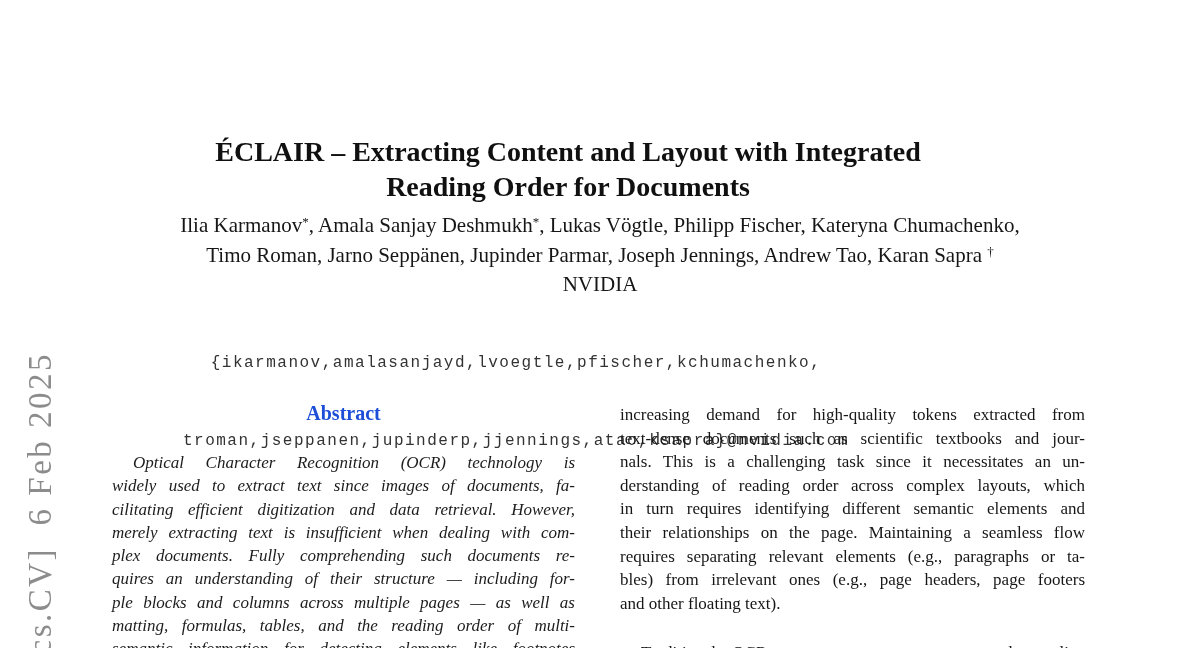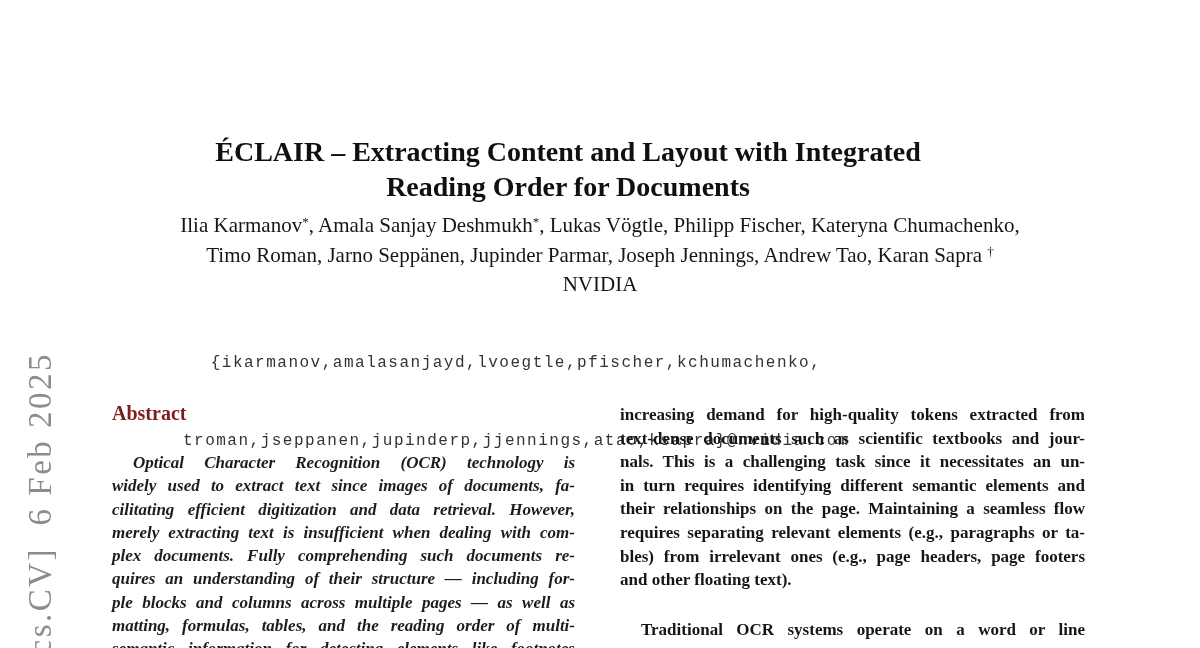--- a/index.html
+++ b/index.html
@@ -46,37 +46,37 @@
     position: absolute; left: 0; top: 298px; width: 1032px;
     text-align: center;
     font-family: "Liberation Mono", "DejaVu Sans Mono", monospace;
     font-size: 16px; letter-spacing: 1.5px; line-height: 26px;
     color: #333333; white-space: pre;
   }
 
   
   .abstract-heading {
     position: absolute; left: 112px; top: 402px; width: 463px;
-    text-align: left;
+    text-align: center;
     font-weight: bold; font-size: 20px;
-    color: #7f1d1d;
+    color: #1d4ed8;
   }
 
   
   .left-col {
     position: absolute; left: 112px; top: 451px; width: 463px;
     font-style: italic; font-size: 17px; line-height: 23.3px;
     color: #1c1c1c;
   }
   .right-col {
     position: absolute; left: 620px; top: 403px; width: 465px;
     font-size: 17px; line-height: 23.6px;
     color: #161616;
   }
-  .jline { text-align: justify; text-align-last: justify; font-weight: bold; }
+  .jline { text-align: justify; text-align-last: justify; }
   .jline.last-left { text-align-last: left; }
   .jline.indent { padding-left: 21px; }
   .para2 { margin-top: 26px; }
 </style>
 </head>
 <body>
 
 <div class="watermark">[cs.CV]  6 Feb 2025</div>
 
 <div class="title-block">
@@ -107,20 +107,21 @@
   <div class="jline">ple blocks and columns across multiple pages — as well as</div>
   <div class="jline">matting, formulas, tables, and the reading order of multi-</div>
   <div class="jline">semantic information for detecting elements like footnotes</div>
 </div>
 
 <div class="right-col">
   <div>
     <div class="jline">increasing demand for high-quality tokens extracted from</div>
     <div class="jline">text-dense documents such as scientific textbooks and jour-</div>
     <div class="jline">nals. This is a challenging task since it necessitates an un-</div>
+    <div class="jline">derstanding of reading order across complex layouts, which</div>
     <div class="jline">in turn requires identifying different semantic elements and</div>
     <div class="jline">their relationships on the page. Maintaining a seamless flow</div>
     <div class="jline">requires separating relevant elements (e.g., paragraphs or ta-</div>
     <div class="jline">bles) from irrelevant ones (e.g., page headers, page footers</div>
     <div class="jline last-left">and other floating text).</div>
   </div>
   <div class="para2">
     <div class="jline indent">Traditional OCR systems operate on a word or line</div>
   </div>
 </div>

